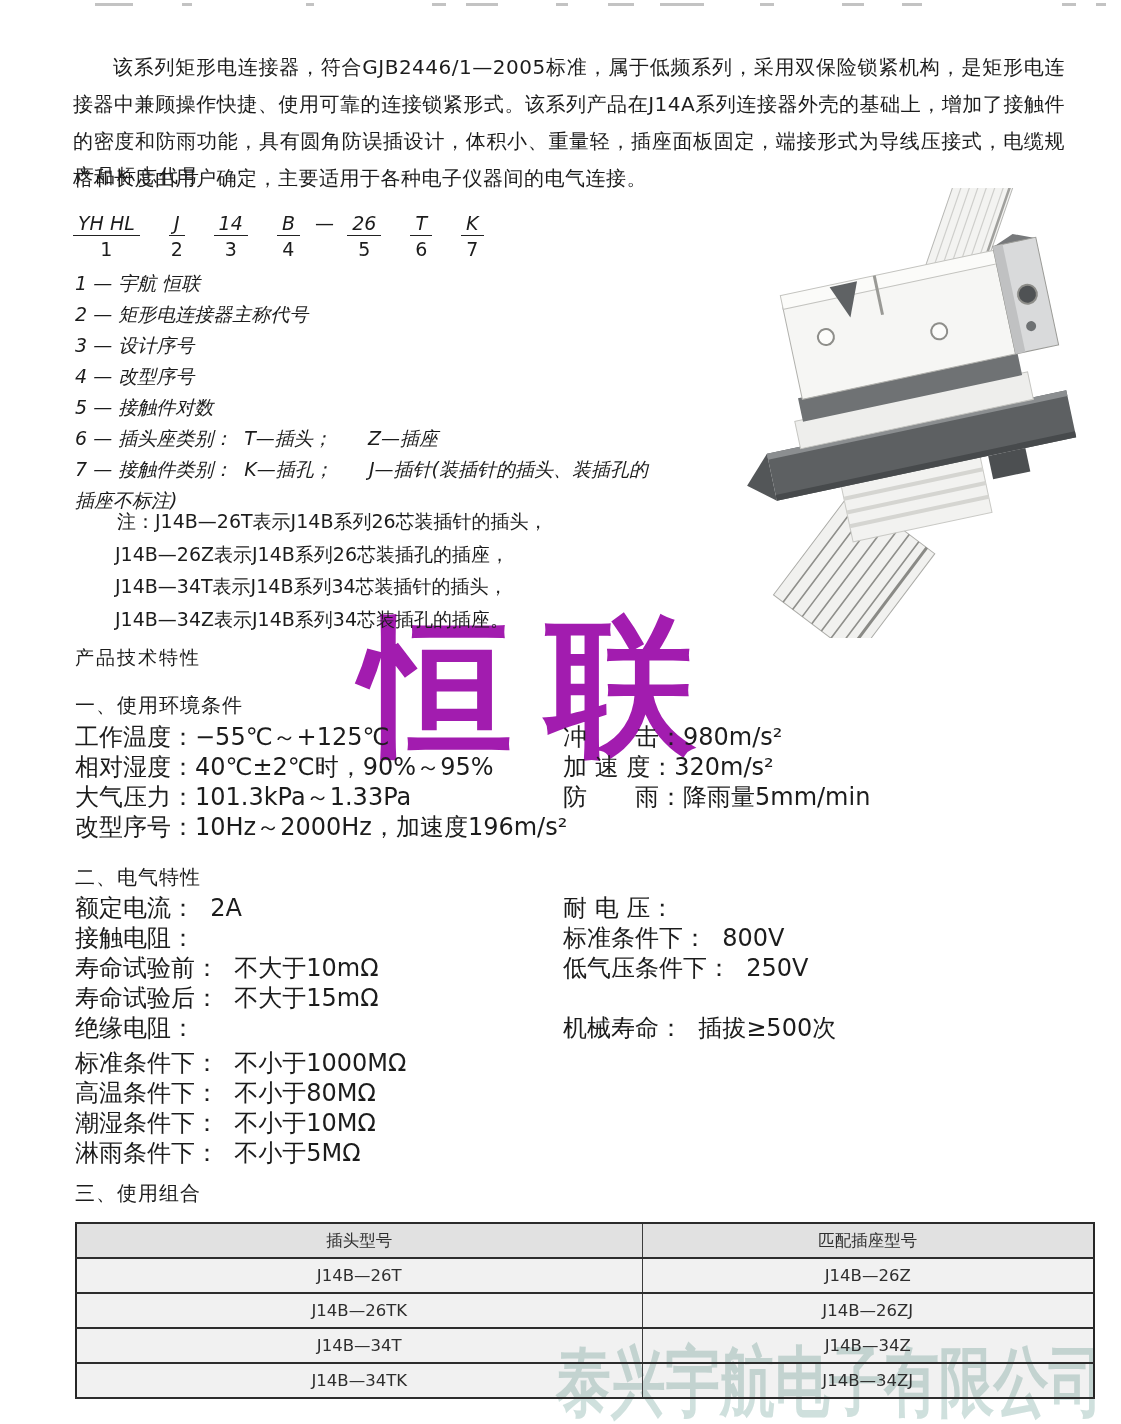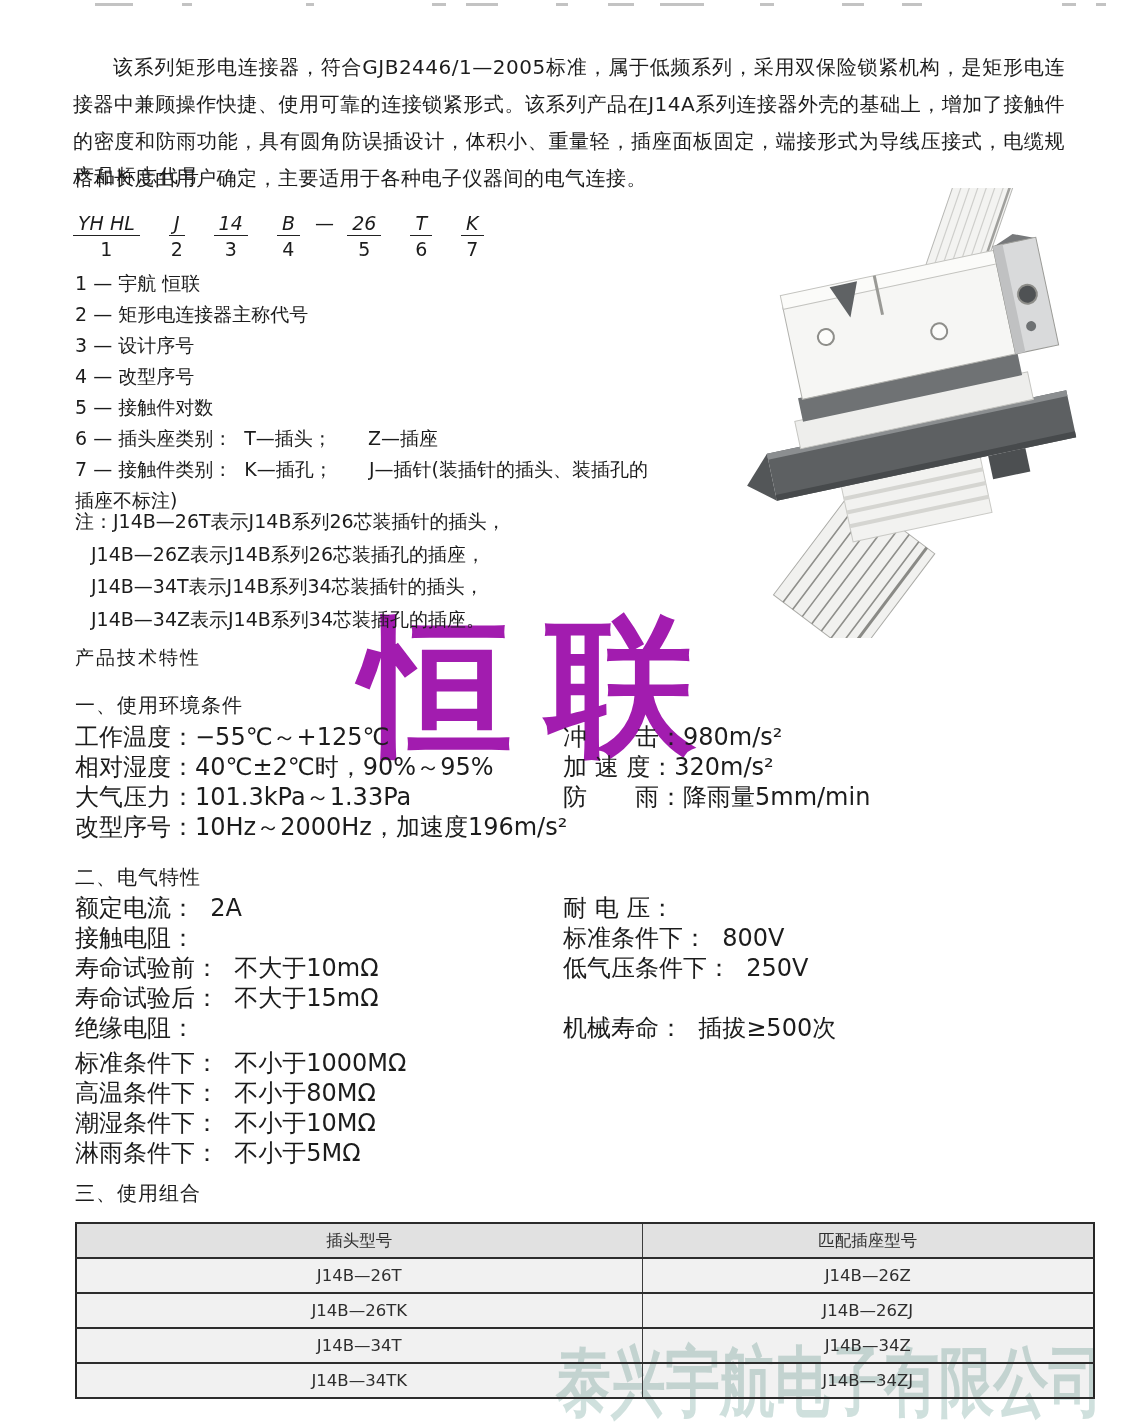--- a/index.html
+++ b/index.html
@@ -22,24 +22,24 @@
     letter-spacing:.5px;
   }
   .h1{position:absolute;left:75px;font-size:19px;letter-spacing:2px;}
   .h2{position:absolute;left:75px;font-size:20px;letter-spacing:1px;}
   .code-row{position:absolute;left:73px;top:212px;white-space:nowrap;}
   .cg{display:inline-block;vertical-align:top;margin-right:24px;text-align:center;}
   .cg-top{display:block;font-size:19px;line-height:22px;padding:0 5px 1px 5px;border-bottom:1.6px solid #222;font-style:italic;}
   .cg-num{display:block;font-size:19px;line-height:22px;padding-top:2px;}
   .cg-dash{display:inline-block;vertical-align:top;font-size:19px;line-height:22px;margin:0 8px 0 -14px;}
   .legend{position:absolute;left:75px;top:268px;font-size:19px;}
-  .legend .line{line-height:31px;white-space:pre-wrap;}
+  .legend .line{line-height:31px;white-space:pre-wrap;font-style:italic;}
   .notes{position:absolute;left:75px;top:505px;font-size:19px;}
-  .notes .line{line-height:32.5px;white-space:pre-wrap;}
-  .notes .line:not(:first-child){margin-left:16px;}
+  .notes .line{line-height:32.5px;white-space:pre-wrap;margin-left:42px;}
+  .notes .line:not(:first-child){margin-left:40px;}
   .speclist{position:absolute;font-size:24px;}
   .speclist .line{line-height:30px;white-space:pre-wrap;min-height:30px;}
   .combo-table{
     position:absolute;left:75px;top:1222px;width:1020px;
     border-collapse:collapse;table-layout:fixed;
     font-size:16.5px;color:#2e2e2e;
   }
   .combo-table th,.combo-table td{
     border-left:1px solid #3c3c3c;
     border-top:2.5px solid #2c2c2c;

